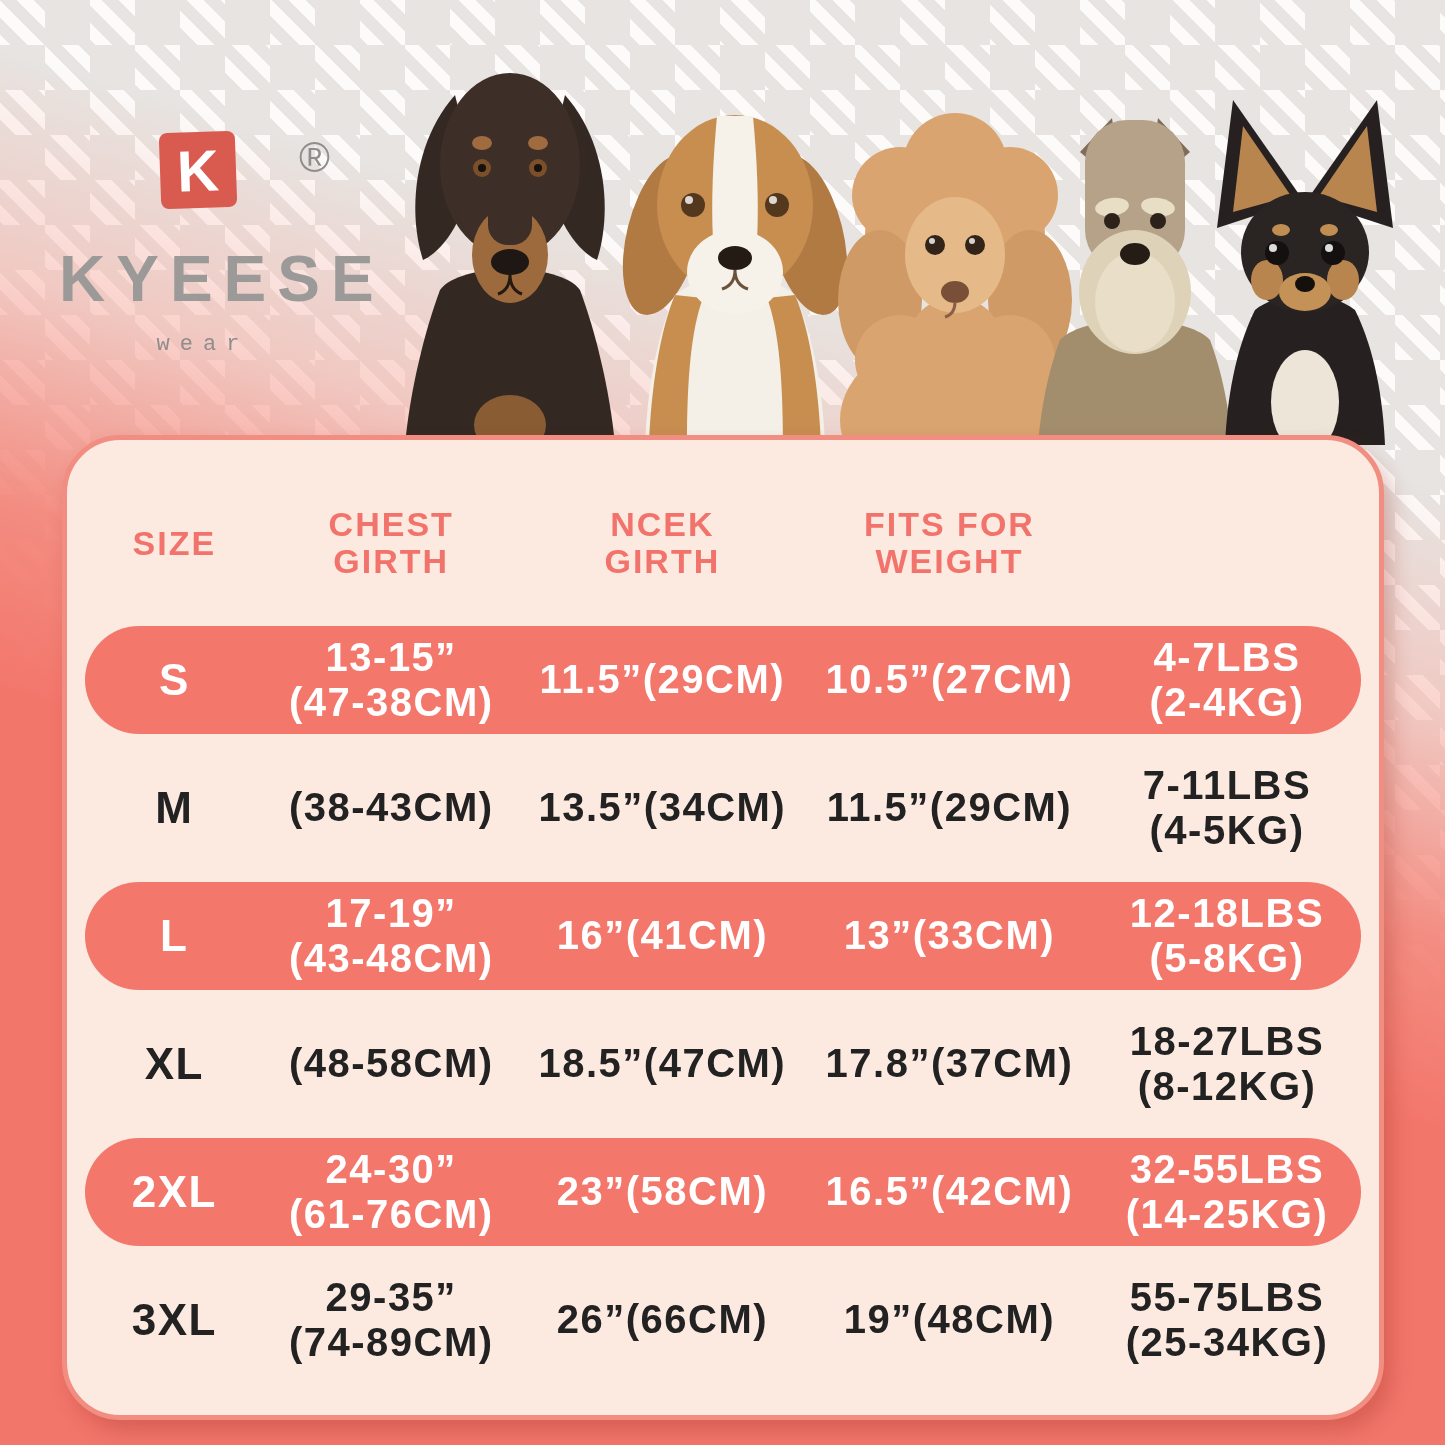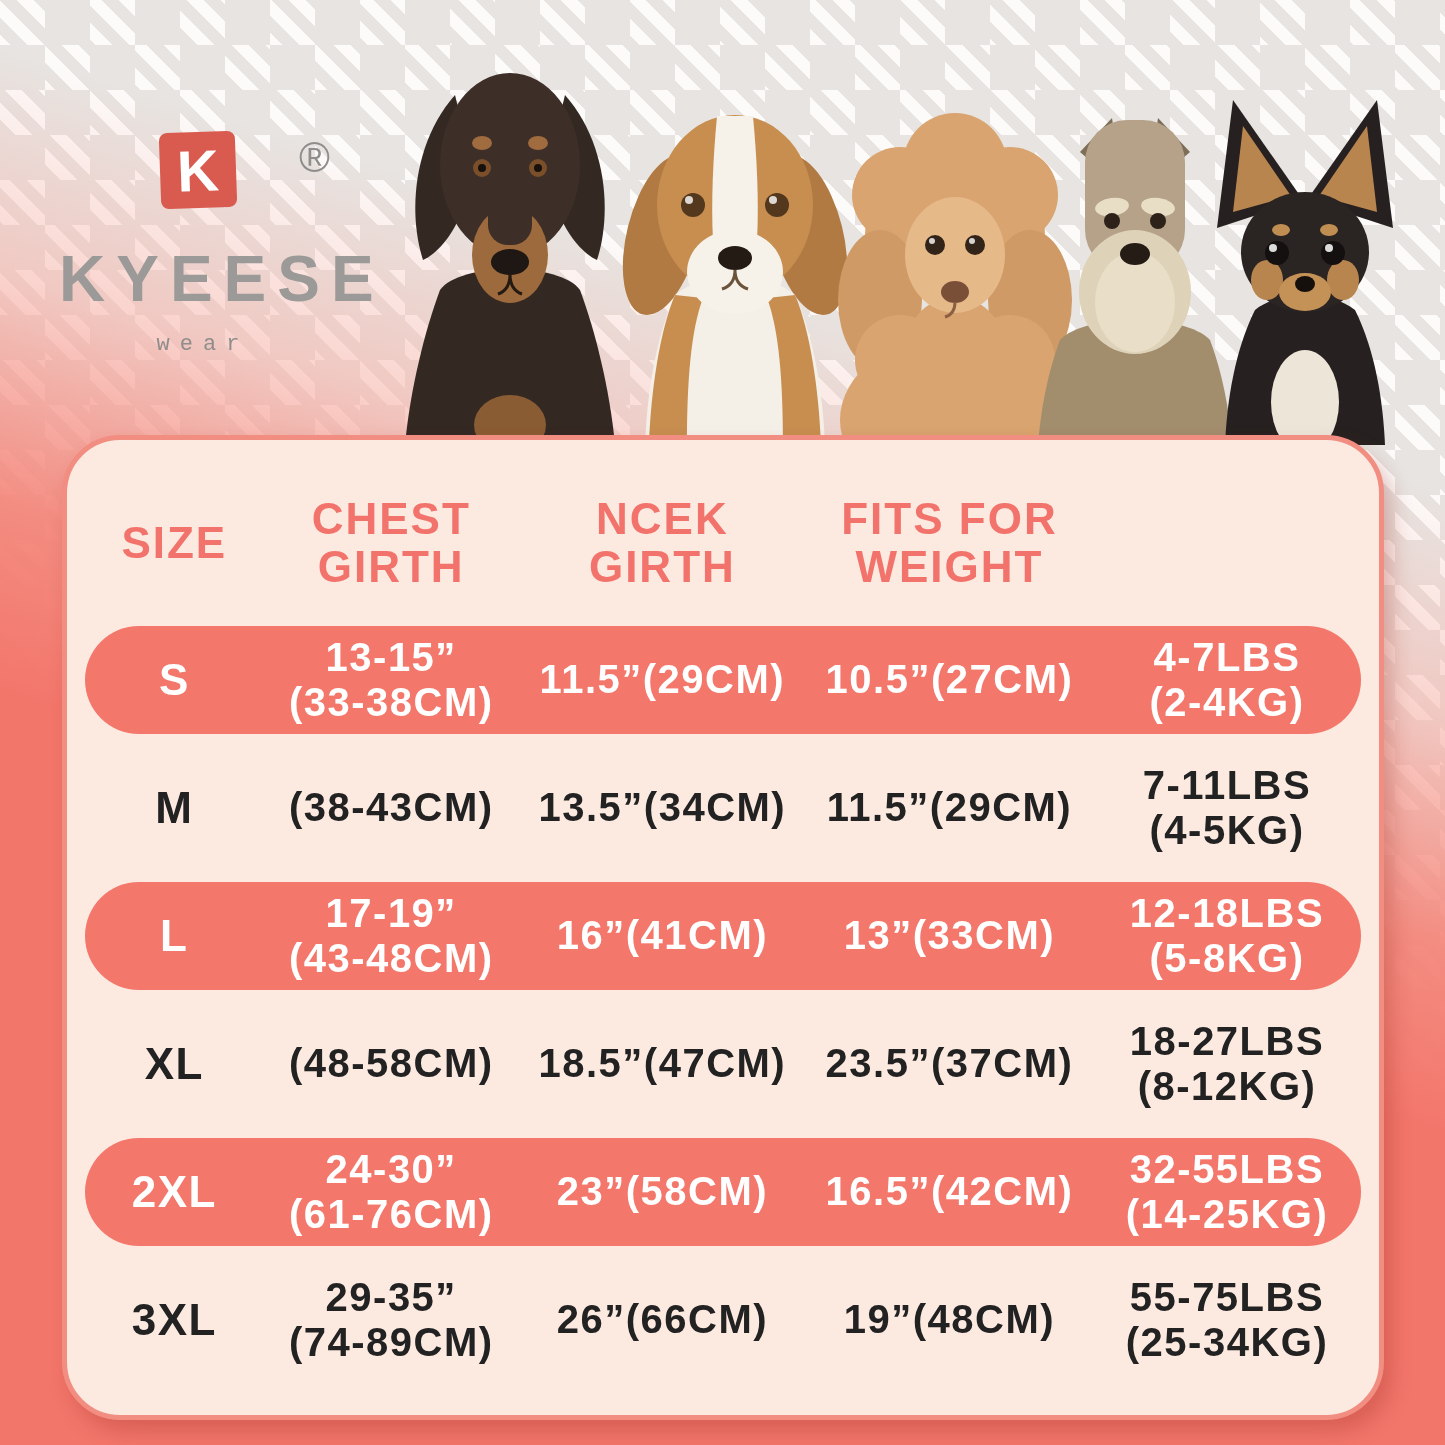--- a/index.html
+++ b/index.html
@@ -39,21 +39,21 @@
     background:#fce9e0;border:5px solid #f28d81;border-radius:58px;
     box-shadow:8px 12px 20px rgba(150,40,30,0.28);
     padding:0 18px;
   }
   .thead,.row{
     display:grid;grid-template-columns:14% 20% 22.5% 22.5% 21%;
     align-items:center;text-align:center;
   }
   .thead{
     height:186px;box-sizing:border-box;padding-top:20px;
-    color:#f2736b;font-weight:700;font-size:44px;letter-spacing:2px;line-height:1.08;
+    color:#f2736b;font-weight:700;font-size:34px;letter-spacing:2px;line-height:1.08;
   }
   .th span{display:block;}
   .row{
     height:108px;margin-bottom:20px;border-radius:54px;
     font-size:40px;font-weight:700;color:#222;letter-spacing:1.5px;line-height:1.13;
   }
   .row.hl{background:#f3776b;color:#fff;}
   .cell{display:flex;flex-direction:column;justify-content:center;}
   .cell.c0{font-size:44px;}
   .cell span{display:block;}
@@ -185,21 +185,21 @@
           <span>WEIGHT</span>
         </div>
     </div>
     <div class="tbody" id="rows">
         <div class="row hl">
           <div class="cell c0">
             <span>S</span>
           </div>
           <div class="cell c1">
             <span>13-15”</span>
-            <span>(33-38CM)</span>
+            <span>(47-38CM)</span>
           </div>
           <div class="cell c2">
             <span>11.5”(29CM)</span>
           </div>
           <div class="cell c3">
             <span>10.5”(27CM)</span>
           </div>
           <div class="cell c4">
             <span>4-7LBS</span>
             <span>(2-4KG)</span>
@@ -246,21 +246,21 @@
           <div class="cell c0">
             <span>XL</span>
           </div>
           <div class="cell c1">
             <span>(48-58CM)</span>
           </div>
           <div class="cell c2">
             <span>18.5”(47CM)</span>
           </div>
           <div class="cell c3">
-            <span>23.5”(37CM)</span>
+            <span>17.8”(37CM)</span>
           </div>
           <div class="cell c4">
             <span>18-27LBS</span>
             <span>(8-12KG)</span>
           </div>
         </div>
         <div class="row hl">
           <div class="cell c0">
             <span>2XL</span>
           </div>

